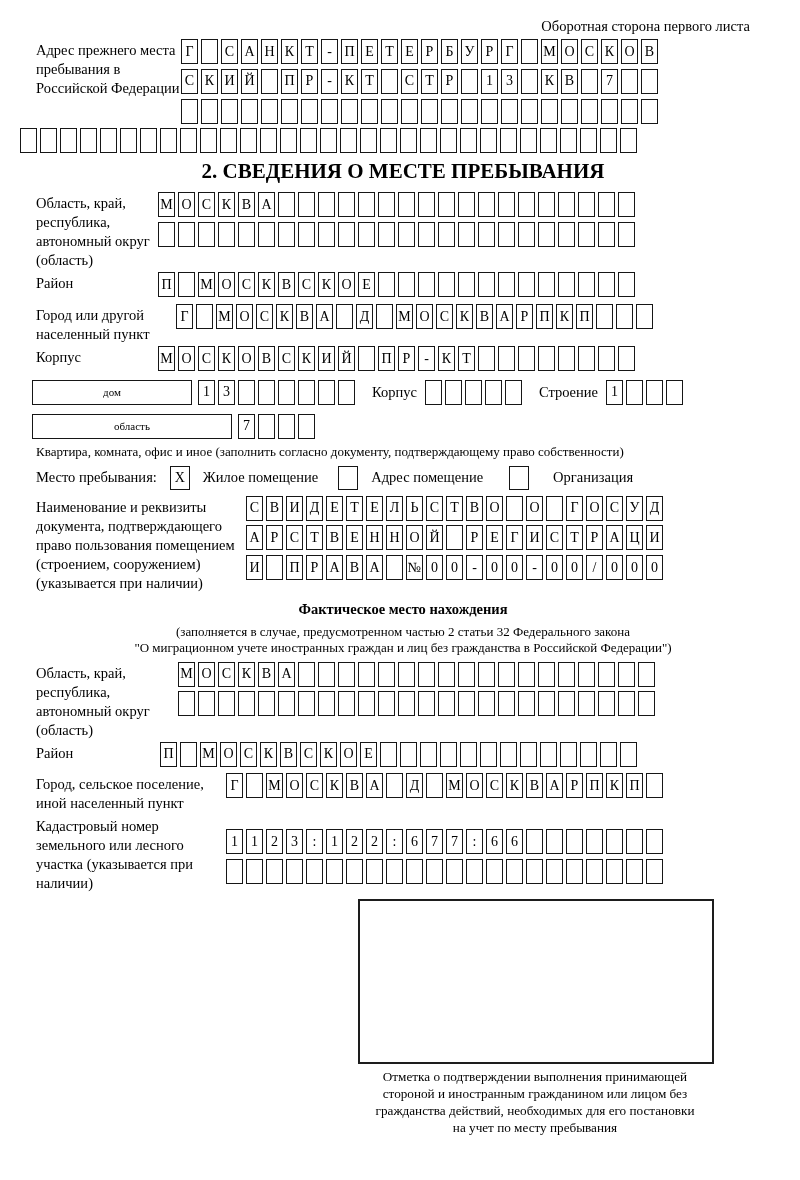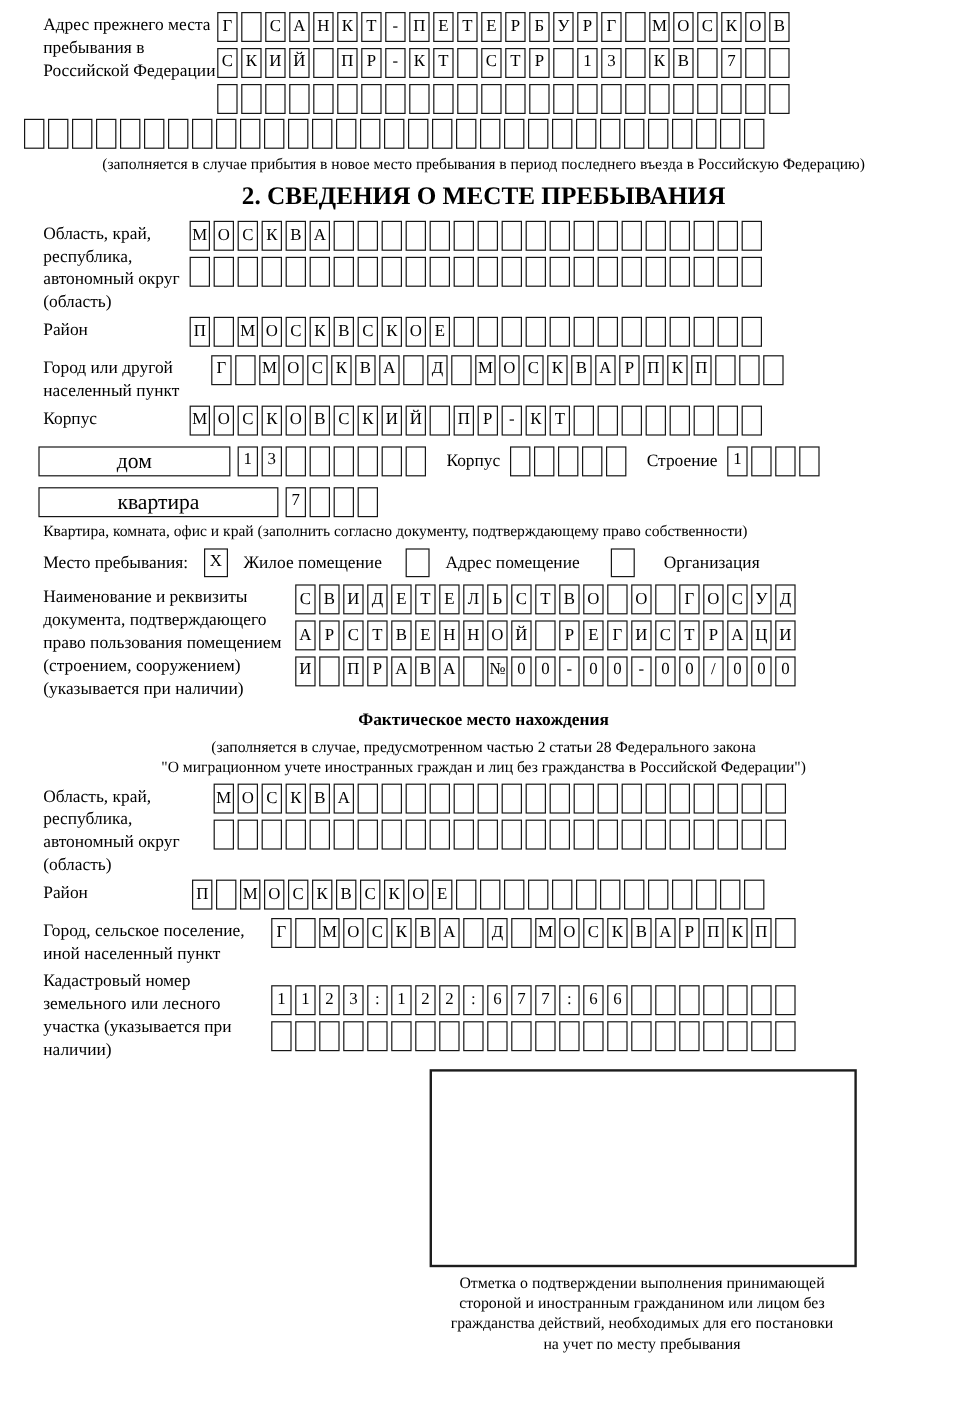--- a/index.html
+++ b/index.html
@@ -21,39 +21,40 @@
     display:flex; align-items:center; justify-content:center;
     font-size:14px; flex:none; line-height:1;
   }
   .fullrow { margin-left:-16px; }
   .note { font-size:13px; line-height:16px; }
   .center { text-align:center; }
   .sec-title { text-align:center; font-weight:bold; font-size:21px; margin:6px 0 8px 0; }
   .sub-title { text-align:center; font-weight:bold; font-size:14.5px; margin:8px 0 6px 0; }
   .wbox {
     border:1.7px solid #161616; height:25px; display:flex; align-items:center;
-    justify-content:center; margin-right:6px; flex:none; font-size:18px;
+    justify-content:center; margin-right:6px; flex:none; font-size:11px;
   }
   .domrow { display:flex; align-items:flex-start; margin-top:4px; margin-left:-4px; }
   .inline-lbl { margin:0 8px 0 14px; line-height:25px; flex:none; }
   .cbrow { display:flex; align-items:center; margin-top:6px; }
   .cb {
     width:20px; height:24px; border:1.7px solid #161616; margin:0 13px;
     display:flex; align-items:center; justify-content:center; font-size:14px; flex:none;
   }
   .cb-label { flex:none; }
   .choose-note { margin-left:50px; width:380px; text-align:center; font-size:13px; margin-top:3px; }
   .mark-box { width:356px; height:165px; border:2px solid #1d1d1d; margin-left:322px; margin-top:6px; }
   .mark-note { width:330px; margin-left:334px; text-align:center; font-size:13.2px; line-height:17px; margin-top:4px; } .mt4{margin-top:4px} .mt6{margin-top:6px}
 </style>
 </head>
 <body>
 
 <div class="page">
 
+  <div class="header-note">Оборотная сторона первого листа</div>
 
   <div class="group mt4">
     <div class="lbl lw145">Адрес прежнего места пребывания в Российской Федерации</div>
     <div class="rows">
       <div class="cellrow">
           <div class="cell">Г</div>
           <div class="cell"></div>
           <div class="cell">С</div>
           <div class="cell">А</div>
           <div class="cell">Н</div>
@@ -157,21 +158,20 @@
       <div class="cell"></div>
       <div class="cell"></div>
       <div class="cell"></div>
       <div class="cell"></div>
       <div class="cell"></div>
       <div class="cell"></div>
       <div class="cell"></div>
       <div class="cell"></div>
       <div class="cell"></div>
     </div>
-  <div class="note center">(заполняется в случае прибытия в новое место пребывания в период последнего въезда в Российскую Федерацию)</div>
 
   <div class="sec-title">2. СВЕДЕНИЯ О МЕСТЕ ПРЕБЫВАНИЯ</div>
 
   <div class="group">
     <div class="lbl lw122">Область, край, республика, автономный округ (область)</div>
     <div class="rows">
       <div class="cellrow">
           <div class="cell">М</div>
           <div class="cell">О</div>
           <div class="cell">С</div>
@@ -339,29 +339,29 @@
     <div class="inline-lbl">Строение</div>
     <div class="cellrow">
         <div class="cell">1</div>
         <div class="cell"></div>
         <div class="cell"></div>
         <div class="cell"></div>
       </div>
   </div>
 
   <div class="domrow">
-    <div class="wbox" style="width:200px;">квартира</div>
+    <div class="wbox" style="width:200px;">область</div>
     <div class="cellrow">
         <div class="cell">7</div>
         <div class="cell"></div>
         <div class="cell"></div>
         <div class="cell"></div>
       </div>
   </div>
-  <div class="note">Квартира, комната, офис и край (заполнить согласно документу, подтверждающему право собственности)</div>
+  <div class="note">Квартира, комната, офис и иное (заполнить согласно документу, подтверждающему право собственности)</div>
 
   <div class="cbrow">
     <div class="cb-label">Место пребывания:</div>
     <div class="cb">X</div>
     <div class="cb-label">Жилое помещение</div>
     <div class="cb" style="margin-left:20px;"></div>
     <div class="cb-label">Адрес помещение</div>
     <div class="cb" style="margin-left:26px;margin-right:24px;"></div>
     <div class="cb-label">Организация</div>
   </div>
@@ -435,21 +435,21 @@
           <div class="cell">0</div>
           <div class="cell">/</div>
           <div class="cell">0</div>
           <div class="cell">0</div>
           <div class="cell">0</div>
         </div>
     </div>
   </div>
 
   <div class="sub-title">Фактическое место нахождения</div>
-  <div class="note center">(заполняется в случае, предусмотренном частью 2 статьи 28 Федерального закона</div>
+  <div class="note center">(заполняется в случае, предусмотренном частью 2 статьи 32 Федерального закона</div>
   <div class="note center">"О миграционном учете иностранных граждан и лиц без гражданства в Российской Федерации")</div>
 
   <div class="group mt6">
     <div class="lbl lw142">Область, край, республика, автономный округ (область)</div>
     <div class="rows">
       <div class="cellrow">
           <div class="cell">М</div>
           <div class="cell">О</div>
           <div class="cell">С</div>
           <div class="cell">К</div>

